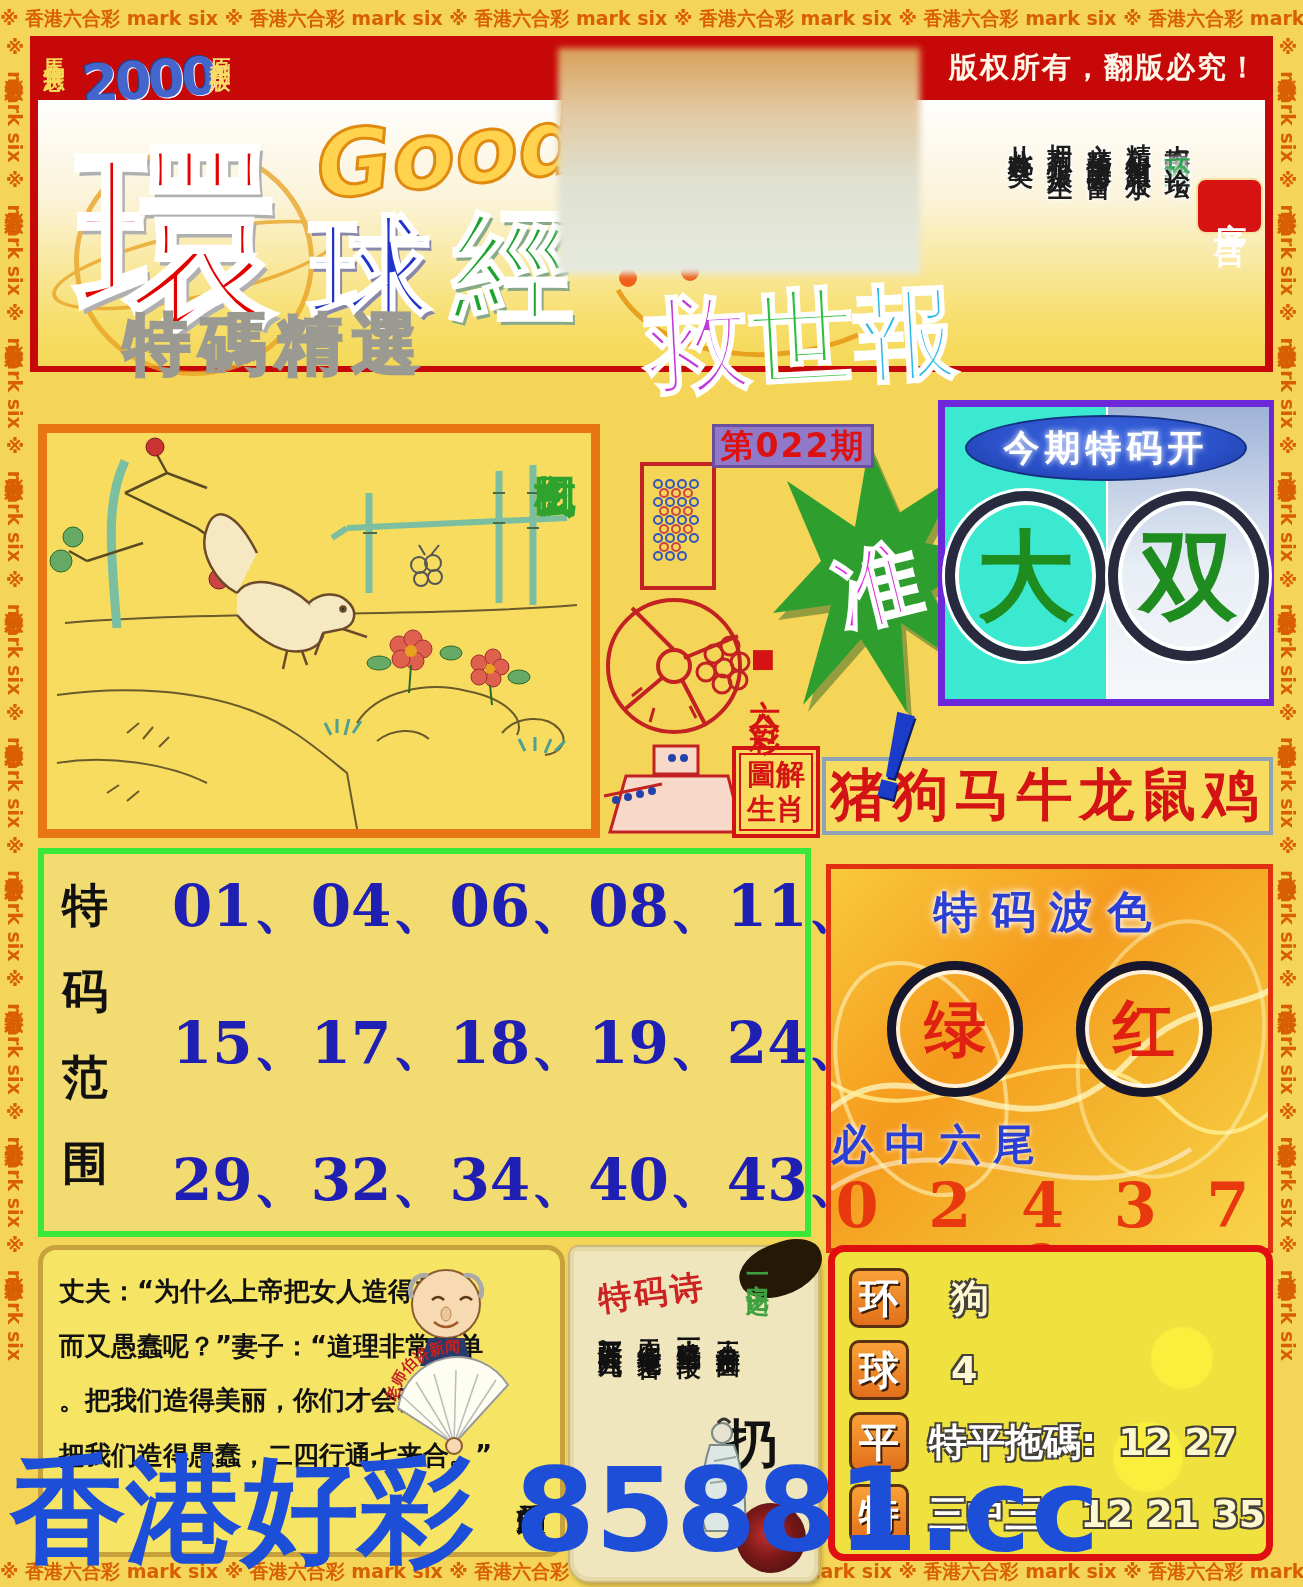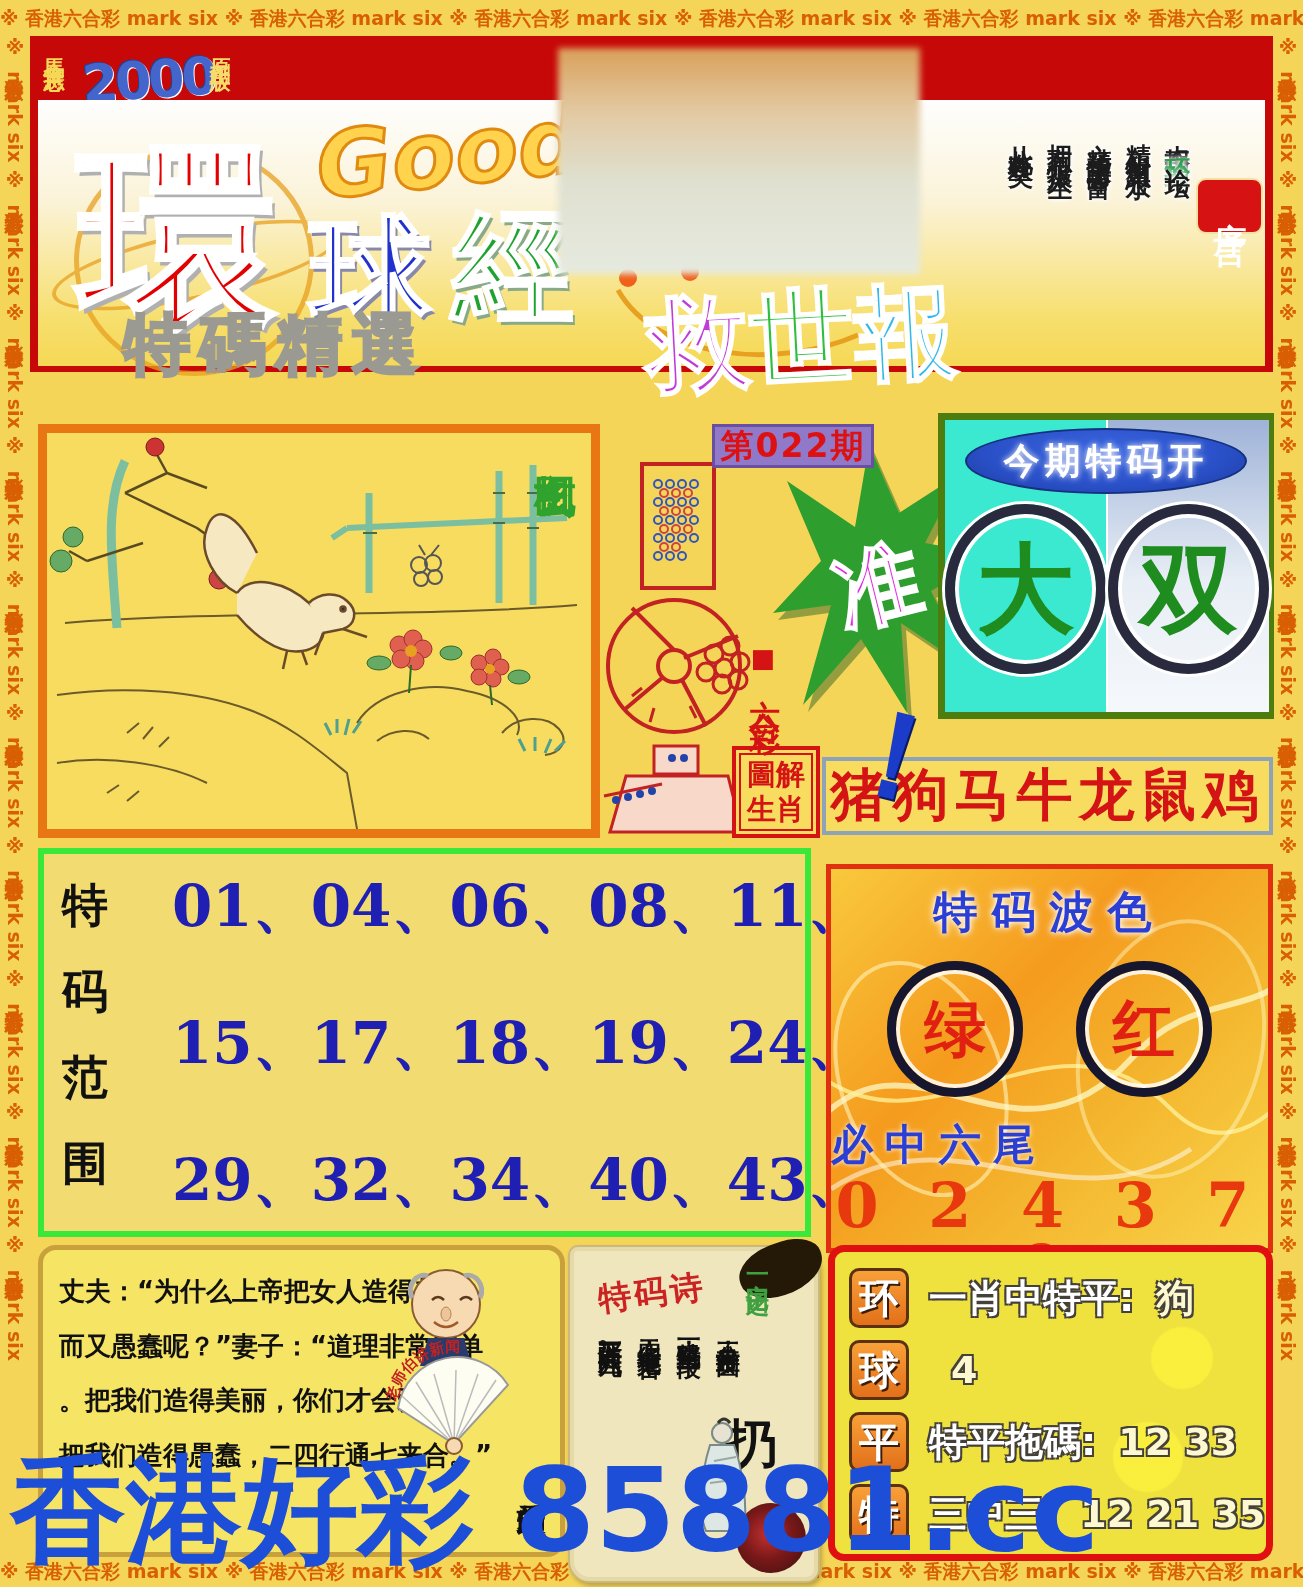--- a/index.html
+++ b/index.html
@@ -57,21 +57,21 @@
   
   .star{position:absolute;left:773px;top:443px;width:218px;height:282px;z-index:2;filter:drop-shadow(5px 7px 0 rgba(30,90,30,.45));}
   .star-char{position:absolute;left:62px;top:86px;font-size:86px;font-weight:bold;color:#e02fe0;transform:rotate(-14deg);-webkit-text-stroke:2px #fff;}
 
   .liuhe{position:absolute;left:744px;top:645px;width:38px;z-index:3;color:#d41414;font-weight:bold;text-align:center;}
   .liuhe .sq{font-size:26px;line-height:1;}
   .liuhe .vt{writing-mode:vertical-rl;text-orientation:upright;font-size:31px;letter-spacing:12px;margin-top:4px;}
   .exclaim{position:absolute;left:836px;top:676px;font-size:120px;font-weight:bold;color:#1a3cc8;transform:rotate(14deg);z-index:3;text-shadow:2px 2px 0 #0a1a66;}
 
   
-  .sopen{position:absolute;left:938px;top:413px;width:336px;height:306px;border:7px solid #4d7c0f;box-sizing:border-box;z-index:2;display:flex;}
+  .sopen{position:absolute;left:938px;top:400px;width:336px;height:306px;border:7px solid #6d28d9;box-sizing:border-box;z-index:2;display:flex;}
   .sopen .half{width:50%;height:100%;position:relative;display:flex;align-items:center;justify-content:center;}
   .sopen .half.l{background:#3be8d0;border-right:2px solid #fff;}
   .sopen .half.r{background:linear-gradient(180deg,#9fb3d8 0%,#e8eef5 55%,#f5f8fb 100%);}
   .sopen-title{position:absolute;left:50%;top:8px;transform:translateX(-50%);width:278px;height:62px;background:radial-gradient(ellipse at 50% 35%,#3a66e0 0%,#2a50c8 60%,#1c3ba0 100%);border:2px solid #14307e;border-radius:50%;display:flex;align-items:center;justify-content:center;color:#fff;font-size:36px;font-weight:bold;letter-spacing:5px;z-index:4;text-shadow:0 0 6px #fff;}
   .sopen .ring{width:150px;height:150px;border:10px solid #2a2a3e;border-radius:50%;box-shadow:0 0 0 3px #fff,inset 0 0 0 4px #fff;display:flex;align-items:center;justify-content:center;margin-top:46px;}
   .sopen .ring span{font-size:98px;font-weight:bold;color:#1e8c1e;line-height:1;}
 
   
   .stamp{position:absolute;left:732px;top:746px;width:88px;height:92px;border:4px solid #d41414;box-shadow:inset 0 0 0 3px #f7dc60,inset 0 0 0 5px #d41414;background:#f7dc60;box-sizing:border-box;z-index:2;display:flex;flex-direction:column;align-items:center;justify-content:center;color:#d41414;font-weight:bold;font-size:29px;line-height:1.2;}
   .zrow{position:absolute;left:822px;top:757px;width:451px;height:78px;border:4px solid #8fa3b8;background:#f7dc60;box-sizing:border-box;z-index:2;display:flex;align-items:center;justify-content:center;color:#d41414;font-size:56px;font-weight:bold;letter-spacing:6px;}
@@ -127,20 +127,21 @@
 
   <div class="marq marq-top">※ 香港六合彩 mark six ※ 香港六合彩 mark six ※ 香港六合彩 mark six ※ 香港六合彩 mark six ※ 香港六合彩 mark six ※ 香港六合彩 mark six ※ 香港六合彩 mark six ※ 香港六合彩 mark six</div>
   <div class="marq marq-bottom">※ 香港六合彩 mark six ※ 香港六合彩 mark six ※ 香港六合彩 mark six ※ 香港六合彩 mark six ※ 香港六合彩 mark six ※ 香港六合彩 mark six ※ 香港六合彩 mark six ※ 香港六合彩 mark six</div>
   <div class="marq marq-left">※ 香港六合彩 mark six ※ 香港六合彩 mark six ※ 香港六合彩 mark six ※ 香港六合彩 mark six ※ 香港六合彩 mark six ※ 香港六合彩 mark six ※ 香港六合彩 mark six ※ 香港六合彩 mark six ※ 香港六合彩 mark six ※ 香港六合彩 mark six</div>
   <div class="marq marq-right">※ 香港六合彩 mark six ※ 香港六合彩 mark six ※ 香港六合彩 mark six ※ 香港六合彩 mark six ※ 香港六合彩 mark six ※ 香港六合彩 mark six ※ 香港六合彩 mark six ※ 香港六合彩 mark six ※ 香港六合彩 mark six ※ 香港六合彩 mark six</div>
 
   <div class="banner">
     <div class="logo-left">馬會携志</div>
     <div class="horseshoe">2000</div>
     <div class="logo-right">原創正版</div>
+    <div class="copyright">版权所有，翻版必究！</div>
 
     <div class="masthead">
       <div class="globe"></div>
       <div class="t-huan">環</div>
       <div class="t-good">Good</div>
       <div class="t-qiu">球</div>
       <div class="t-jing">經</div>
       <div class="t-sub">特碼精選</div>
       <svg class="swirl" viewBox="0 0 420 120">
         <path d="M20,40 C60,110 180,120 260,85" stroke="#e8a020" stroke-width="5" fill="none"></path>
@@ -410,31 +411,30 @@
       <circle cx="30" cy="16" r="10" fill="#e8e2d2" stroke="#7a8a86" stroke-width="2"></circle>
       <path d="M26,6 q6,-8 12,0" stroke="#333" stroke-width="3" fill="none"></path>
       <path d="M18,28 C8,60 6,95 14,114 L52,114 C56,88 50,50 42,28 Z" fill="#dde8e4" stroke="#7a8a86" stroke-width="2"></path>
       <path d="M22,44 L44,40 M18,66 L48,62" stroke="#9aa8a4" stroke-width="2"></path>
     </svg>
   </div>
 
   <div class="predict">
     <div class="prow">
       <div class="pbadge">环</div>
-      <div class="plabel">一肖中特平:</div>
       <div class="pvalue">狗</div>
     </div>
     <div class="prow">
       <div class="pbadge">球</div>
       <div class="pvalue">4</div>
     </div>
     <div class="prow">
       <div class="pbadge">平</div>
       <div class="plabel">特平拖碼:</div>
-      <div class="pvalue">12  33</div>
+      <div class="pvalue">12  27</div>
     </div>
     <div class="prow">
       <div class="pbadge">特</div>
       <div class="plabel">三中三:</div>
       <div class="pvalue">12 21 35</div>
     </div>
   </div>
 
   <div class="watermark">香港好彩 85881.cc</div>
 

